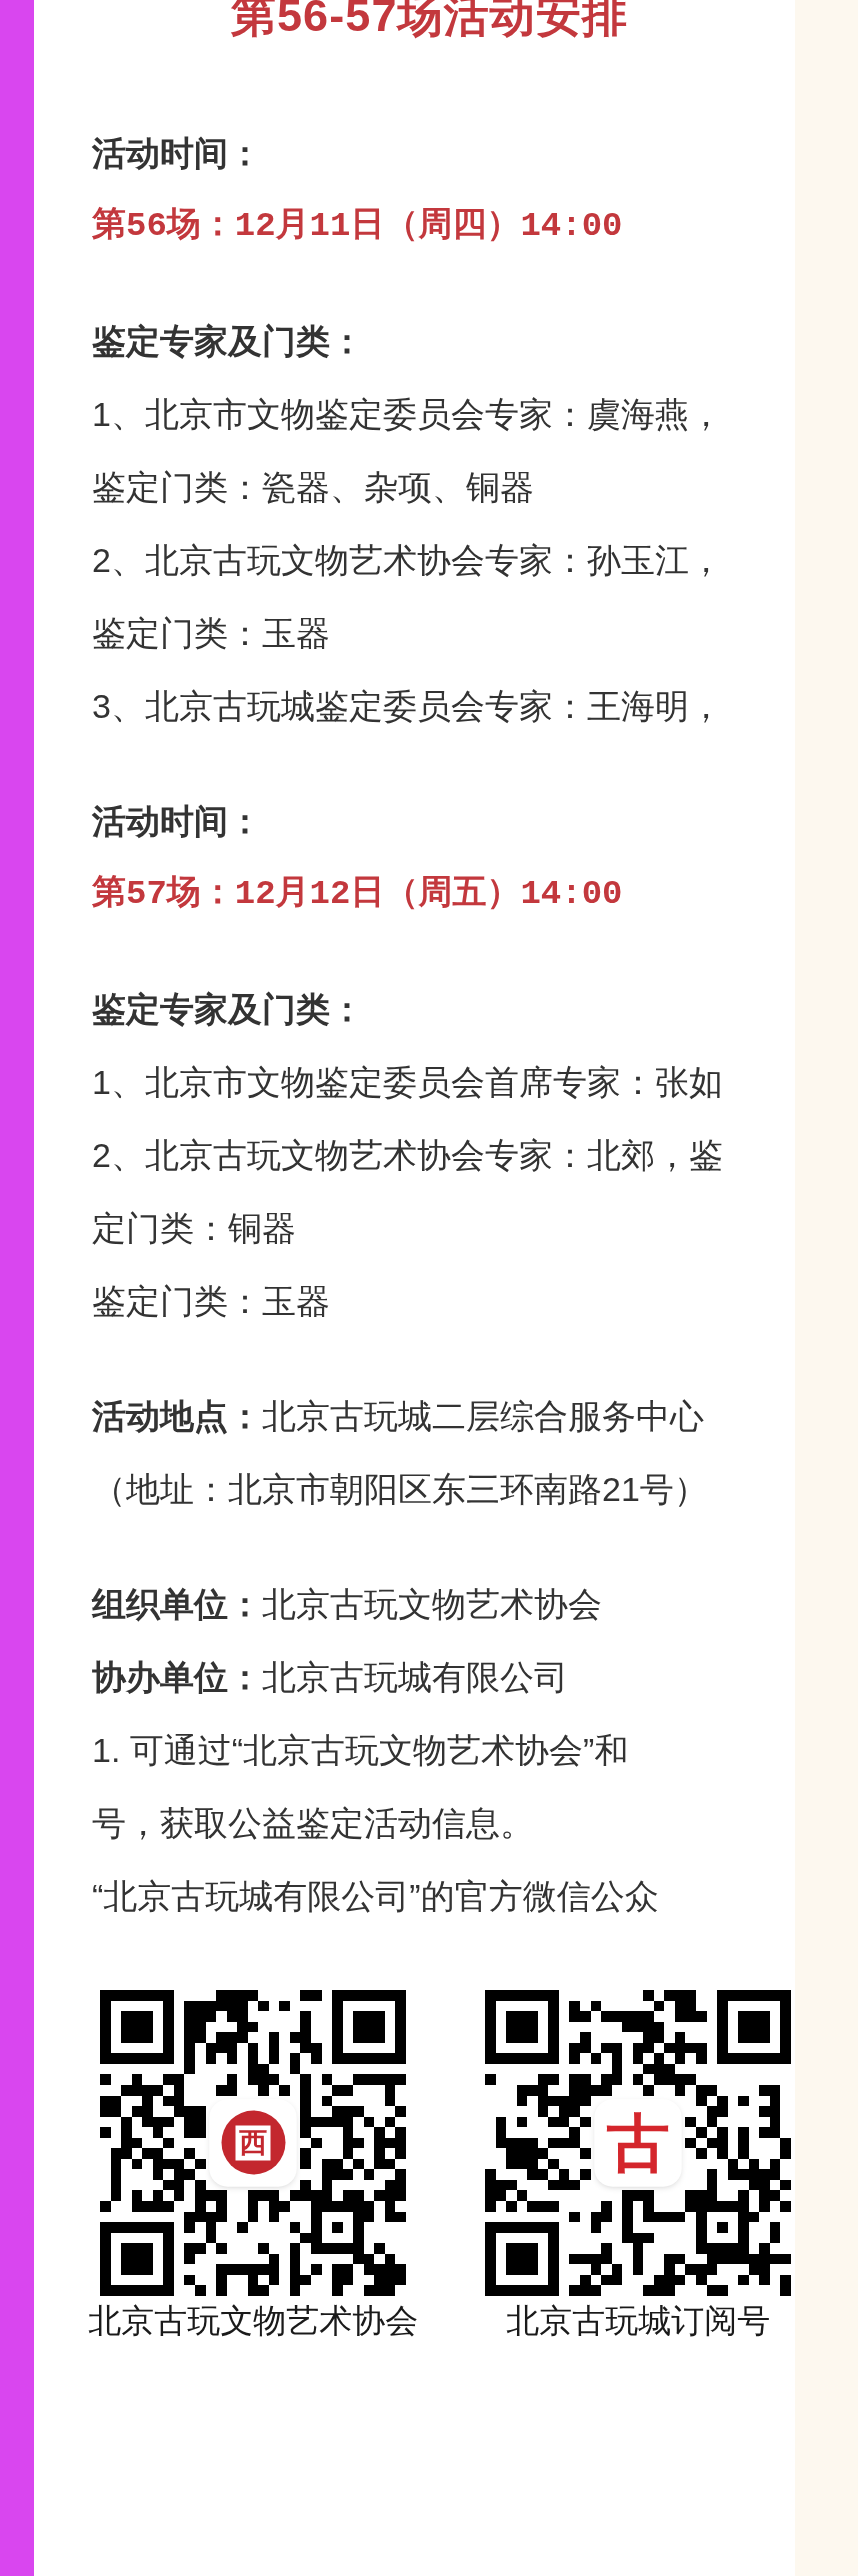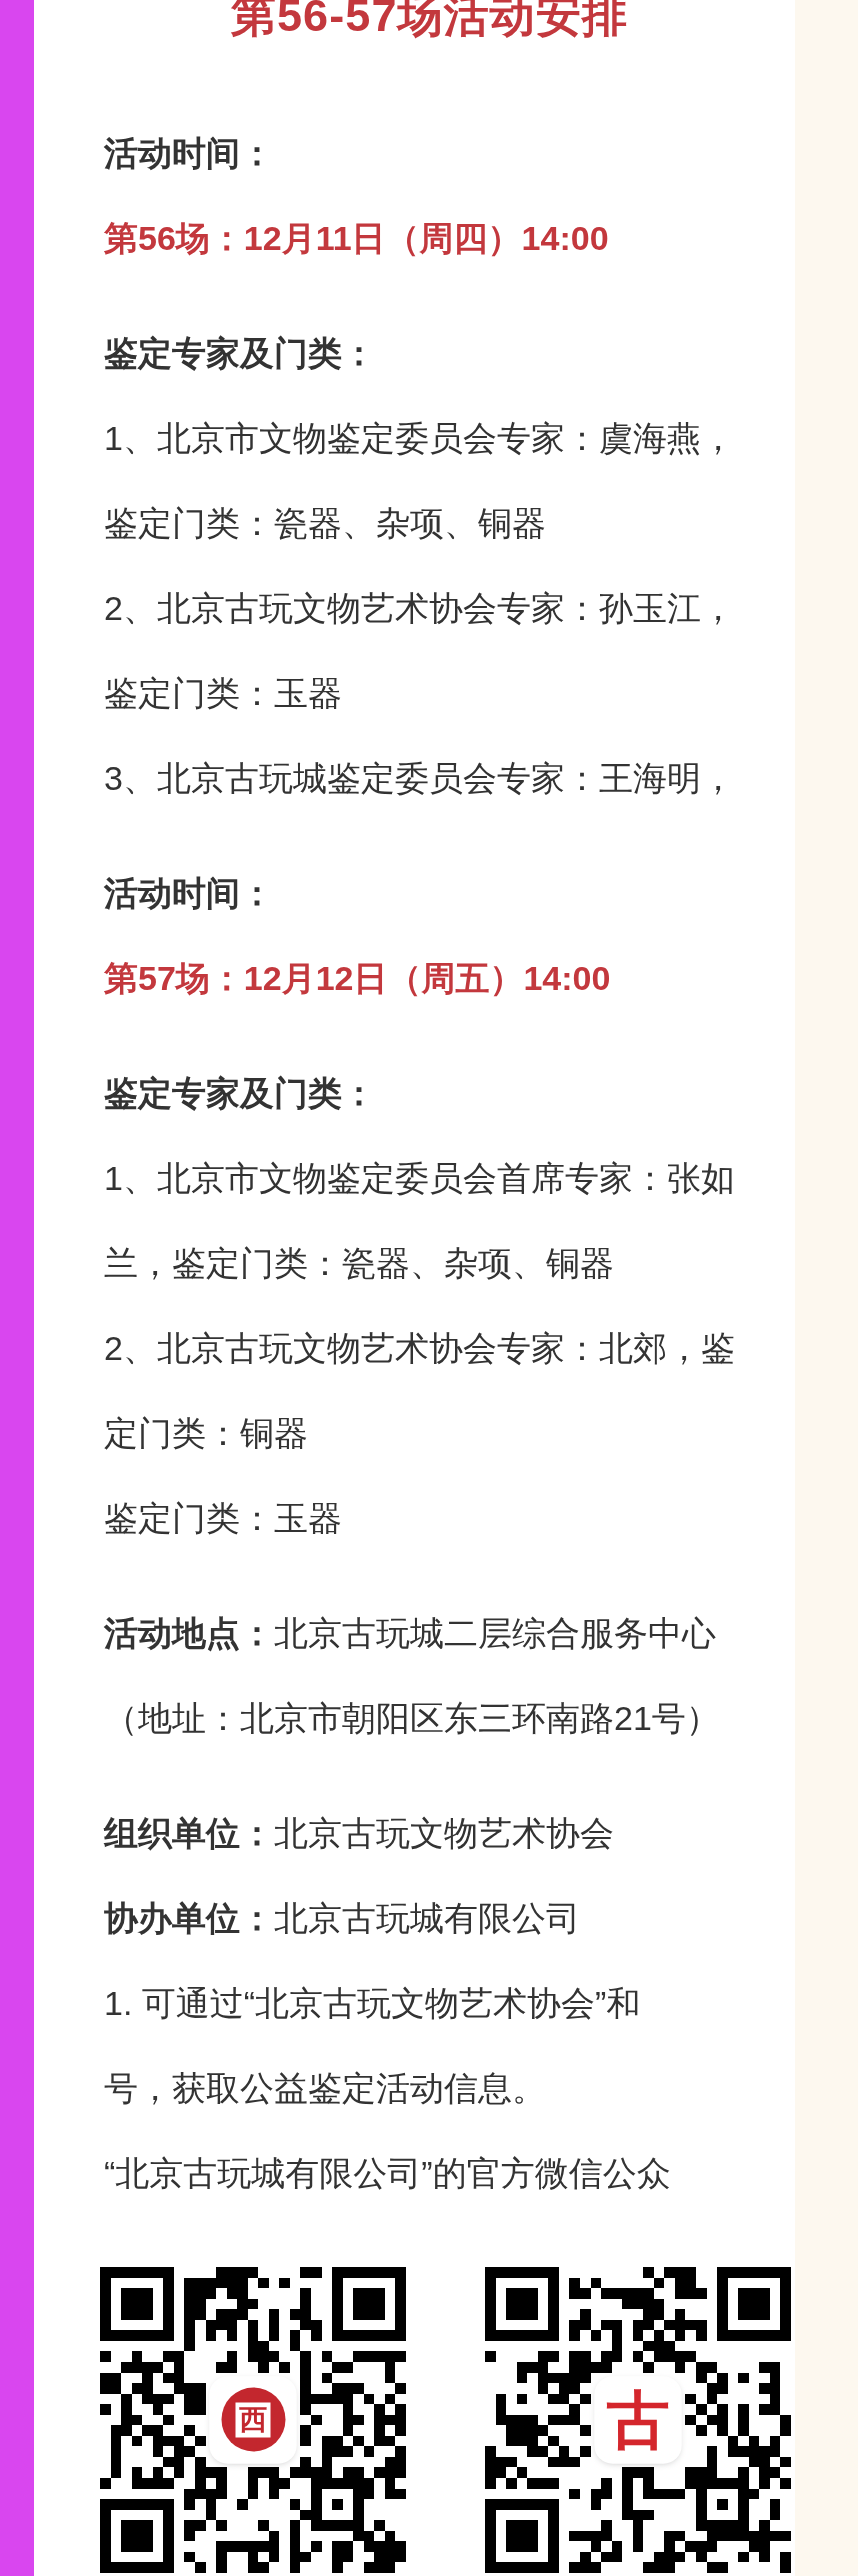--- a/index.html
+++ b/index.html
@@ -30,29 +30,29 @@
     margin: -7.5px 0 0 0;
     font-size: 45px;
     line-height: 45px;
     font-weight: 700;
     text-align: center;
     color: #c3383d;
     letter-spacing: 1.1px;
     white-space: nowrap;
   }
   p.line {
-    margin: 16px;
+    margin: 4px;
     font-size: 34px;
     line-height: 69px;
     font-weight: 400;
     color: #333333;
     white-space: nowrap;
   }
   p.line.bold, span.lbl { font-weight: 700; }
-  p.line.red { color: #c3383d; font-weight: 700; }
+  p.line.red { color: #c3383d; font-weight: 700; font-family: Liberation Mono, monospace; }
   .mt-first { margin-top: 81px !important; }
   .gap { margin-top: 46px !important; }
   .u {
     text-decoration-thickness: 3.2px;
     text-underline-offset: 8.6px;
     text-decoration-color: #2e2e2e;
   }
   .qr-row {
     margin-top: 59px;
     padding-left: 4.3px;
@@ -111,21 +111,20 @@
     <p class="line">鉴定门类：瓷器、杂项、铜器</p>
     <p class="line">2、北京古玩文物艺术协会专家：孙玉江，</p>
     <p class="line">鉴定门类：玉器</p>
     <p class="line">3、北京古玩城鉴定委员会专家：王海明，</p>
 
     <p class="line bold gap">活动时间：</p>
     <p class="line red">第57场：12月12日（周五）14:00</p>
 
     <p class="line bold gap">鉴定专家及门类：</p>
     <p class="line">1、北京市文物鉴定委员会首席专家：张如</p>
-    <p class="line">兰，鉴定门类：瓷器、杂项、铜器</p>
     <p class="line">2、北京古玩文物艺术协会专家：北郊，鉴</p>
     <p class="line">定门类：铜器</p>
     <p class="line">鉴定门类：玉器</p>
 
     <p class="line gap"><span class="lbl">活动地点：</span><span class="u">北京古玩城二层综合服务中心</span></p>
     <p class="line"><span class="u">（地址：北京市朝阳区东三环南路21号）</span></p>
 
     <p class="line gap"><span class="lbl">组织单位：</span><span>北京古玩文物艺术协会</span></p>
     <p class="line"><span class="lbl">协办单位：</span><span>北京古玩城有限公司</span></p>
 

